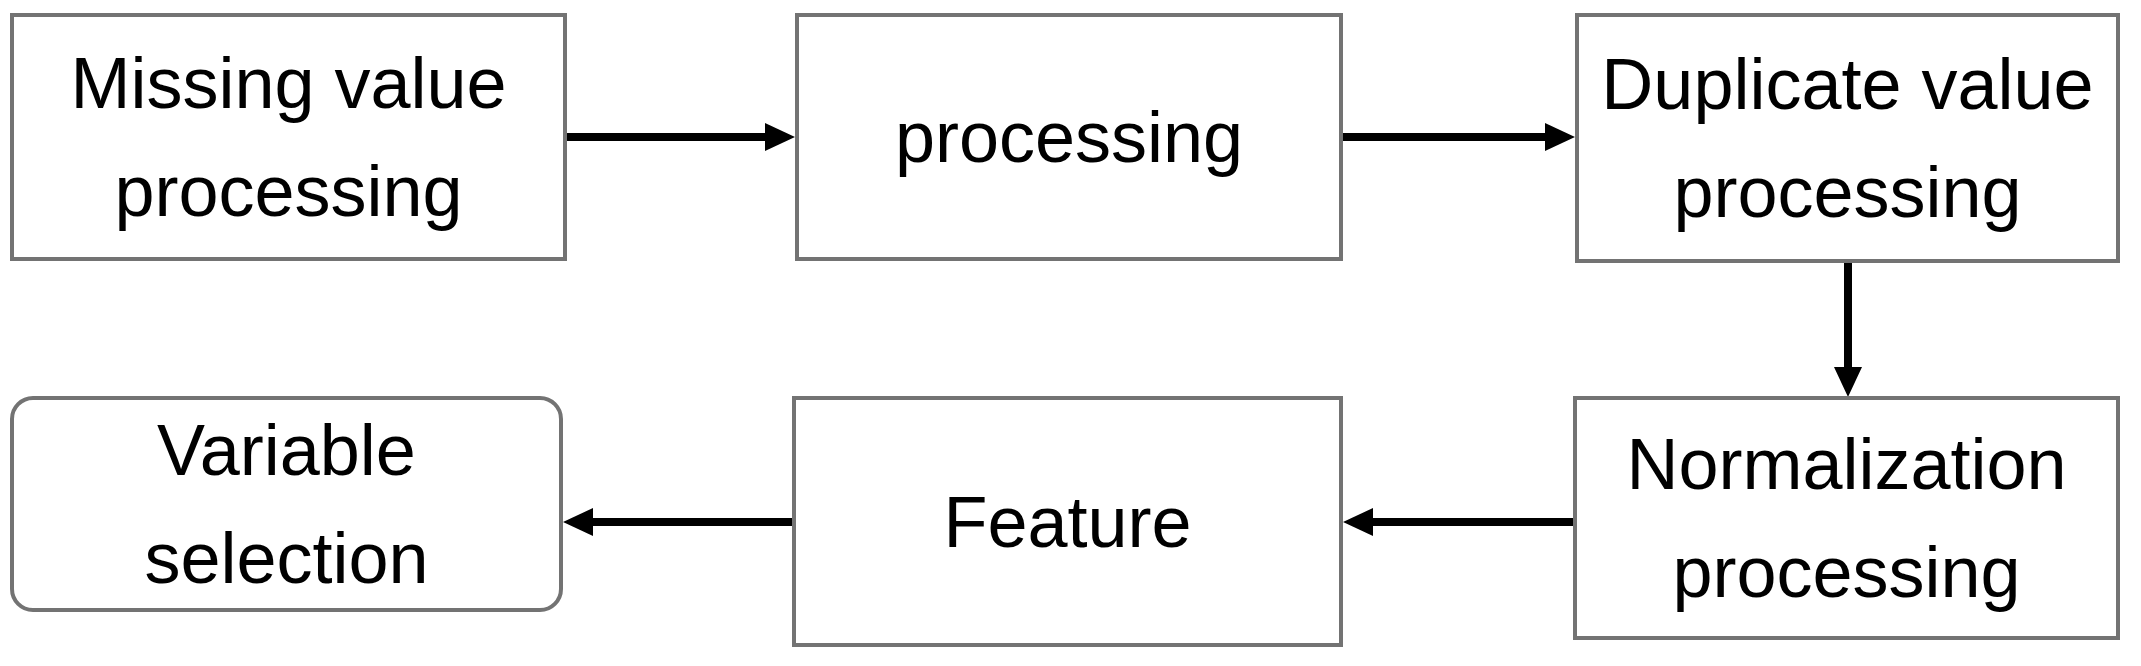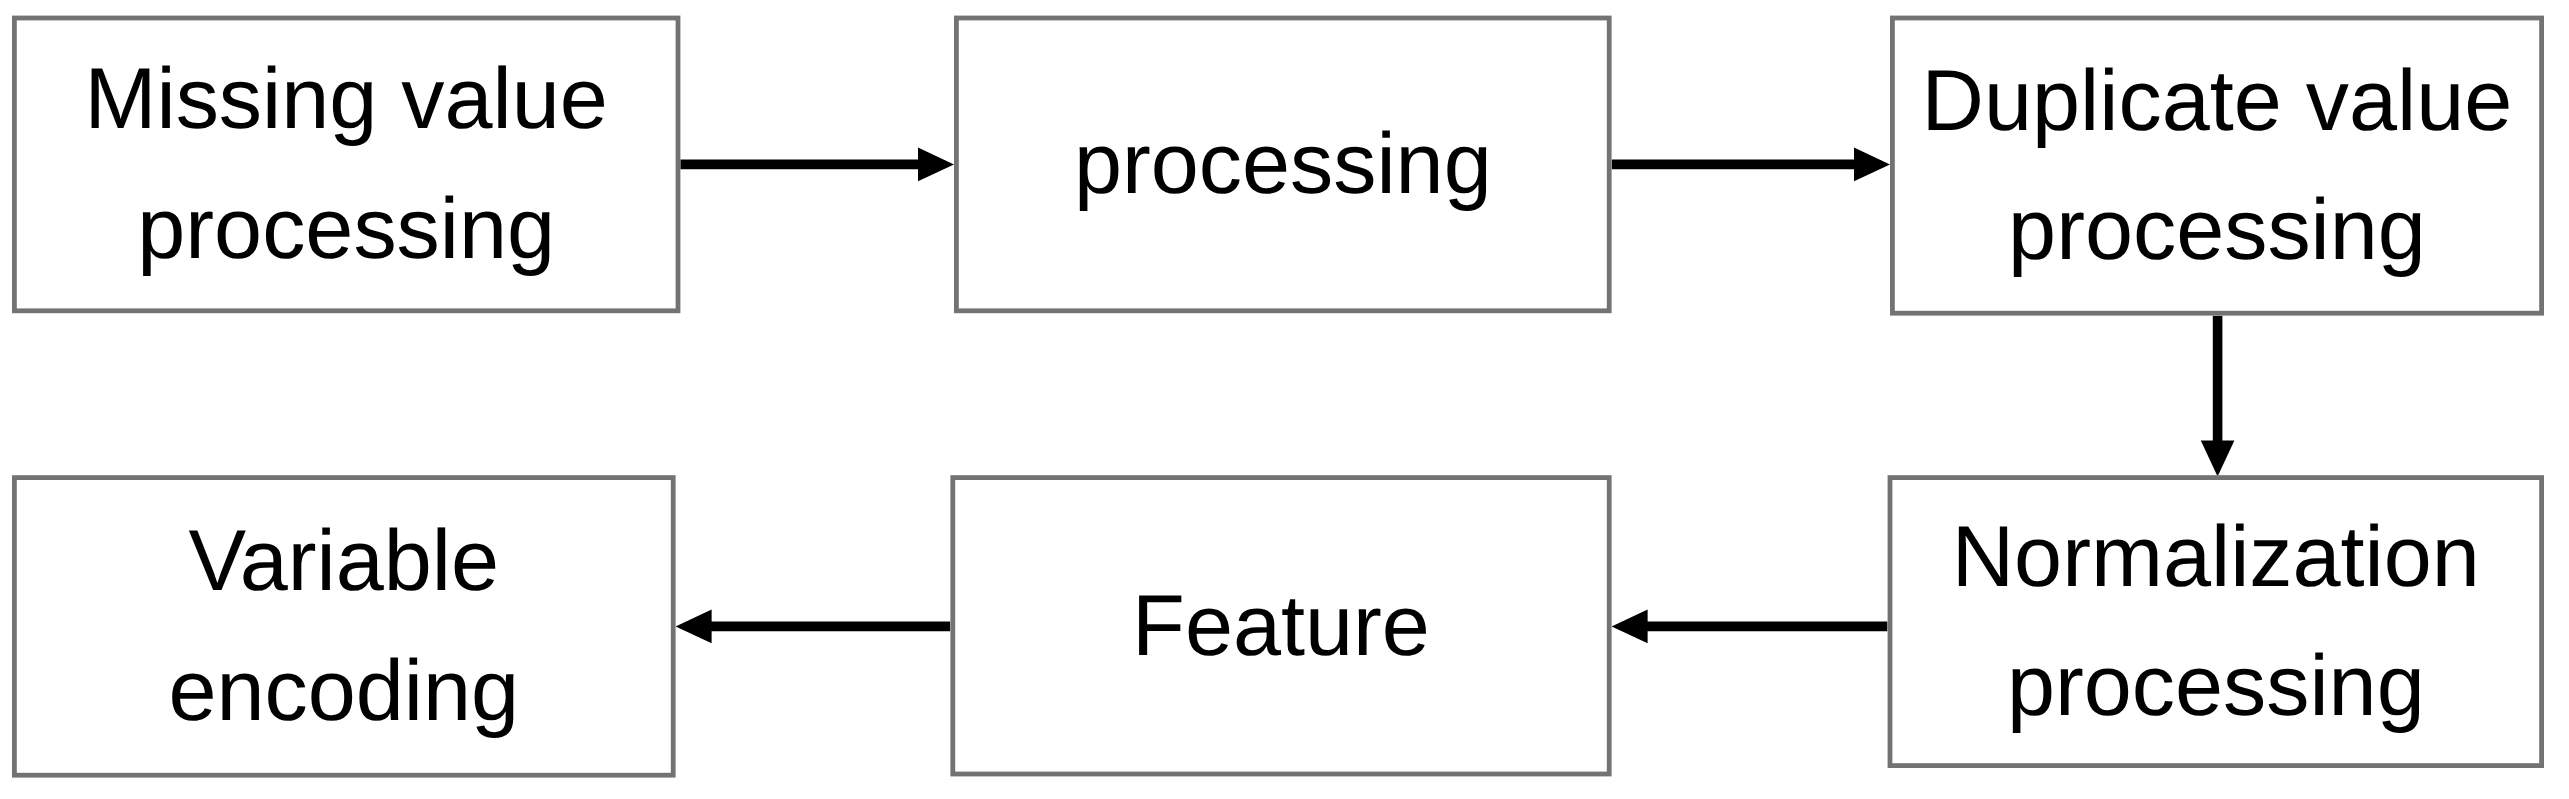--- a/index.html
+++ b/index.html
@@ -32,21 +32,21 @@
   }
   .node span { display: block; white-space: nowrap; }
 
   
   .n-missing   { left: 10px;   top: 13px;  width: 557px; height: 248px; }
   .n-outlier   { left: 795px;  top: 13px;  width: 548px; height: 248px; }
   .n-duplicate { left: 1575px; top: 13px;  width: 545px; height: 250px; align-items: center; }
   
   .n-normalize { left: 1573px; top: 396px; width: 547px; height: 244px; }
   .n-feature   { left: 792px;  top: 396px; width: 551px; height: 251px; }
-  .n-variable  { left: 10px;   top: 396px; width: 553px; height: 252px; }
+  .n-variable  { left: 10px;   top: 396px; width: 553px; height: 216px; border-radius: 23px; }
 
   .edges-layer {
     position: absolute;
     left: 0; top: 0;
     width: 2141px;
     height: 666px;
     pointer-events: none;
   }
   .edge-line { stroke: #000000; stroke-width: 8; }
   .edge-head { fill: #000000; stroke: none; }
@@ -97,16 +97,16 @@
     <span>Normalization</span>
     <span>processing</span>
   </div>
 
   <div class="node n-feature">
     <span>Feature</span>
   </div>
 
   <div class="node n-variable">
     <span>Variable</span>
-    <span>encoding</span>
+    <span>selection</span>
   </div>
 
 </div>
 
 </body></html>

